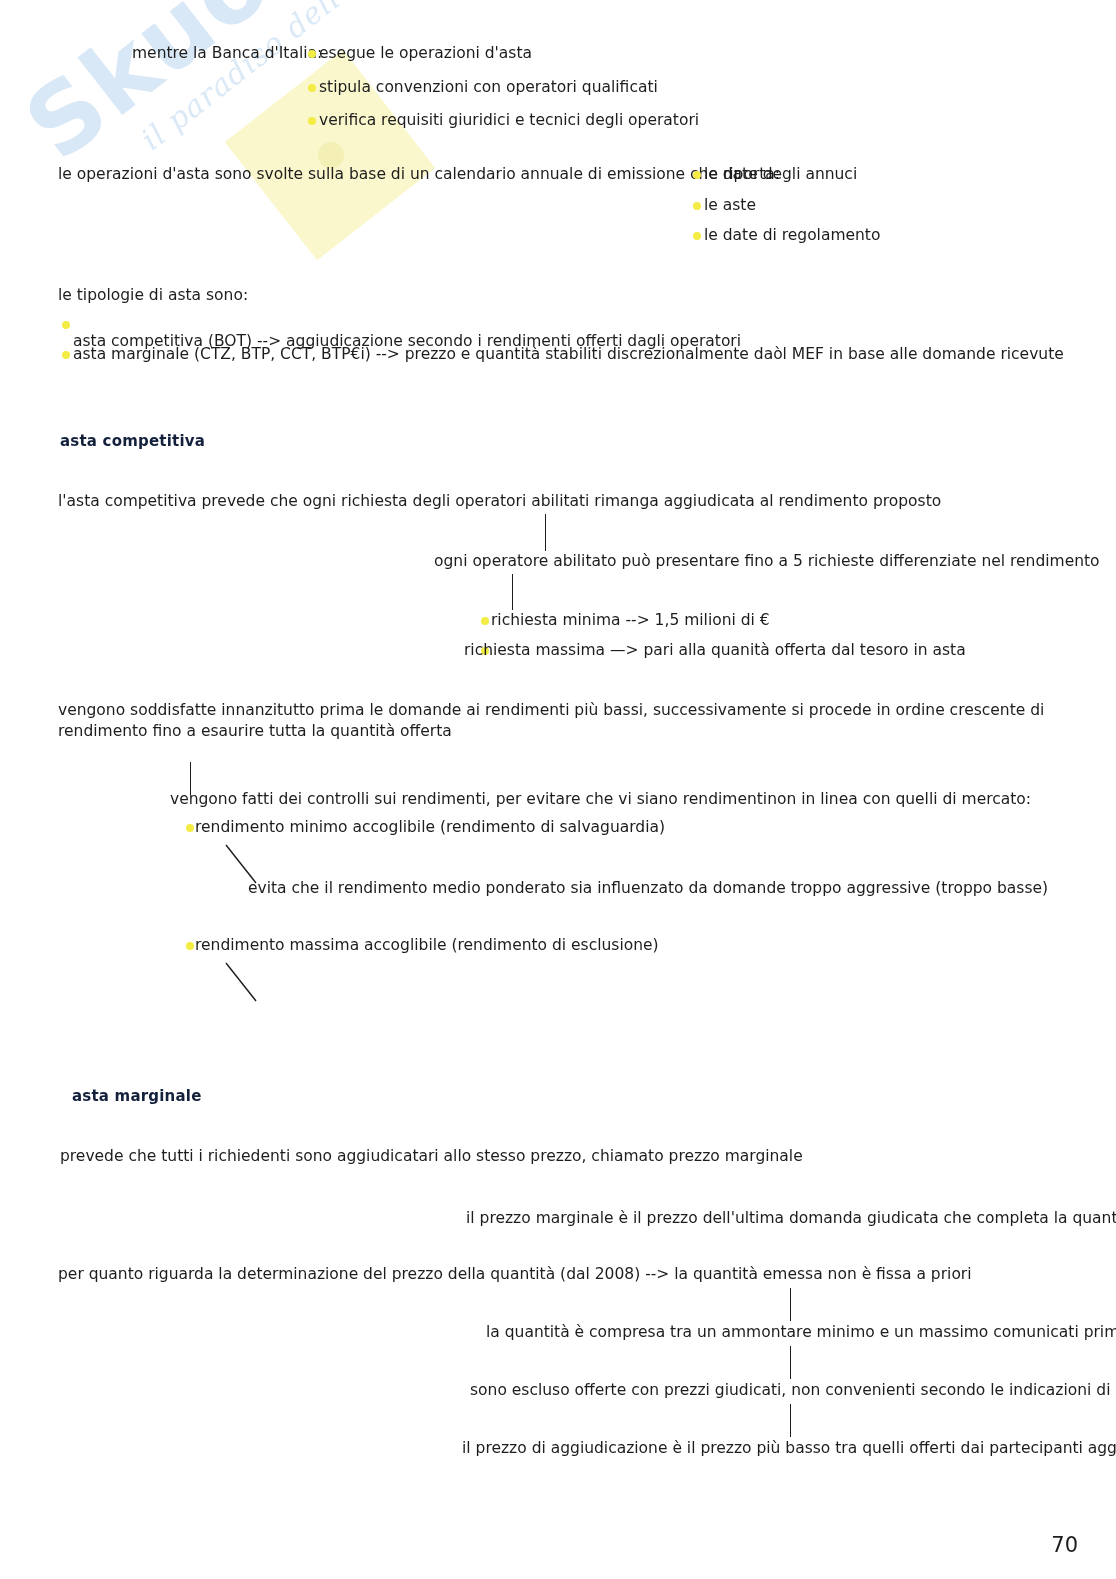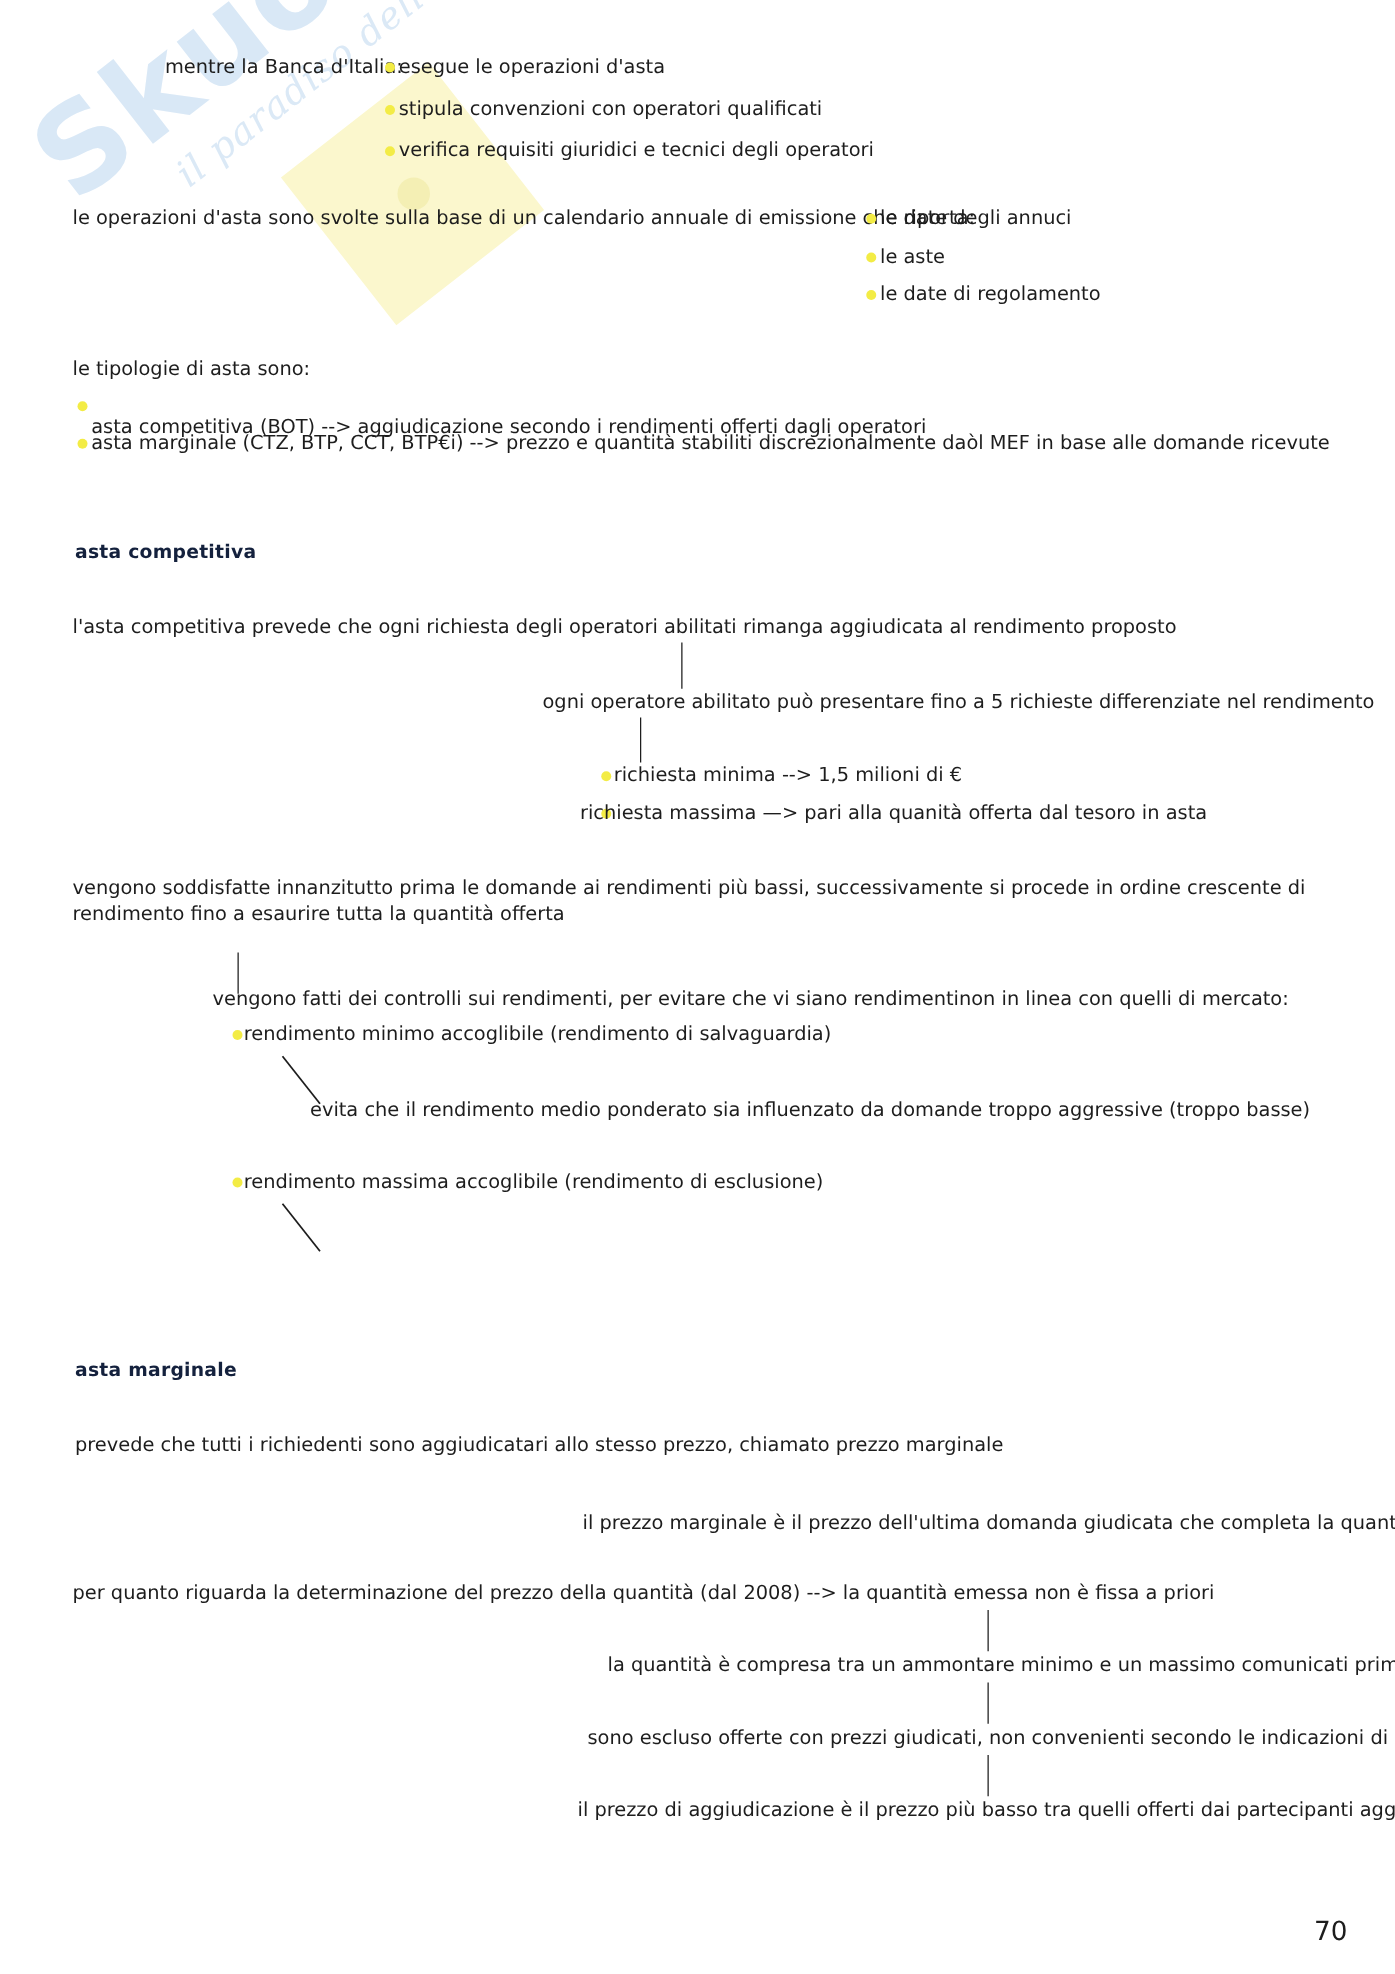--- a/index.html
+++ b/index.html
@@ -202,21 +202,21 @@
     <div class="tx" style="left:248px; top:878px;">evita che il rendimento medio ponderato sia influenzato da domande troppo aggressive (troppo basse)</div>
 
     <div class="bullet" style="left:186px; top:942px;"></div>
     <div class="tx" style="left:195px; top:935px;">rendimento massima accoglibile (rendimento di esclusione)</div>
 
     <svg class="dline" style="left:226px; top:963px;" width="40" height="40">
       <line x1="0" y1="0" x2="30" y2="38"></line>
     </svg>
 
 
-    <div class="hd" style="left:60px; top:1087px;">asta marginale</div>
+    <div class="hd" style="left:72px; top:1087px;">asta marginale</div>
 
     <div class="tx" style="left:60px; top:1146px;">prevede che tutti i richiedenti sono aggiudicatari allo stesso prezzo, chiamato prezzo marginale</div>
 
     <div class="tx" style="left:466px; top:1208px;">il prezzo marginale è il prezzo dell'ultima domanda giudicata che completa la quantità offerta</div>
 
     <div class="tx" style="left:58px; top:1264px;">per quanto riguarda la determinazione del prezzo della quantità (dal 2008) --&gt; la quantità emessa non è fissa a priori</div>
 
     <div class="vline" style="left:790px; top:1288px; height:33px;"></div>
 
     <div class="tx" style="left:486px; top:1322px;">la quantità è compresa tra un ammontare minimo e un massimo comunicati prima dell'asta</div>

